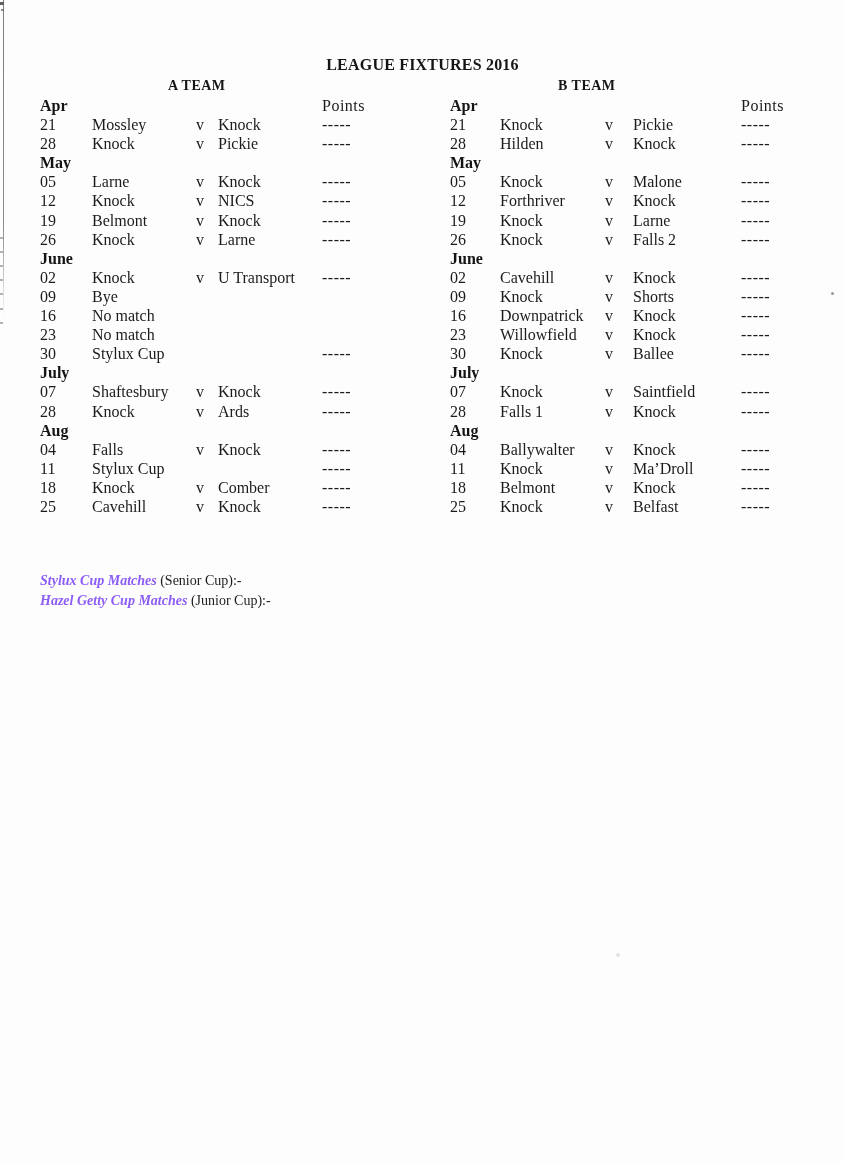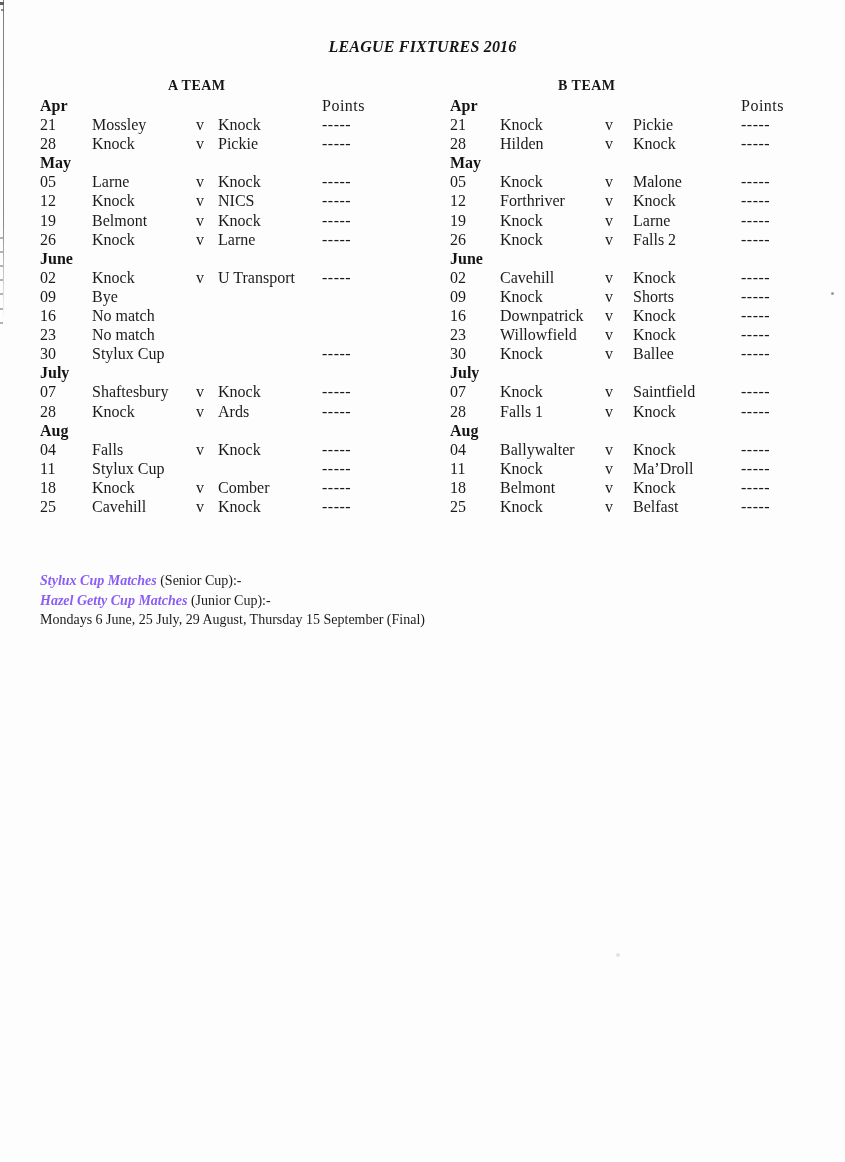--- a/index.html
+++ b/index.html
@@ -5,24 +5,23 @@
   html,body { margin:0; padding:0; background:#e8e8e8; }
   .sheet {
     position:relative;
     width:845px; height:1162px;
     background:#fdfdfd;
     font-family:"Liberation Serif","DejaVu Serif",serif;
     color:#1b1b1b;
     overflow:hidden;
   }
   .title {
-    position:absolute; top:38px; left:0; width:100%;
+    position:absolute; top:56px; left:0; width:100%;
     text-align:center; font-weight:bold; font-size:16px; letter-spacing:0.2px;
     color:#151515;
-    font-style:italic;
   }
   .team-header {
     position:absolute; top:78px;
     font-weight:bold; font-size:14px; letter-spacing:0.5px; color:#161616;
   }
   .hdr-a { left:168px; }
   .hdr-b { left:558px; }
 
   .fixtures { position:absolute; top:96px; font-size:16px; }
   .col-a { left:40px;  width:340px; }
@@ -370,21 +369,20 @@
         <span class="c-points">-----</span>
       </div>
     </div>
 
   <div class="notes">
     <div class="note">
       <div class="note-head"><span class="note-title">Stylux Cup Matches</span><span class="note-subtitle"> (Senior Cup):-</span></div>
     </div>
     <div class="note">
       <div class="note-head"><span class="note-title">Hazel Getty Cup Matches</span><span class="note-subtitle"> (Junior Cup):-</span></div>
-      <div class="note-detail">Mondays 6 June, 25 July, 29 August, Thursday 15 September (Final)</div>
     </div>
   </div>
 
   <div class="scan-line"></div>
   <div class="corner-speck" style="left:0;top:2px;width:4px;height:3px;"></div>
   <div class="corner-speck" style="left:1px;top:9px;width:3px;height:2px;opacity:.7;"></div>
   <div class="scan-tick" style="top:237px;"></div>
   <div class="scan-tick" style="top:251px;"></div>
   <div class="scan-tick" style="top:265px;"></div>
   <div class="scan-tick" style="top:279px;"></div>

